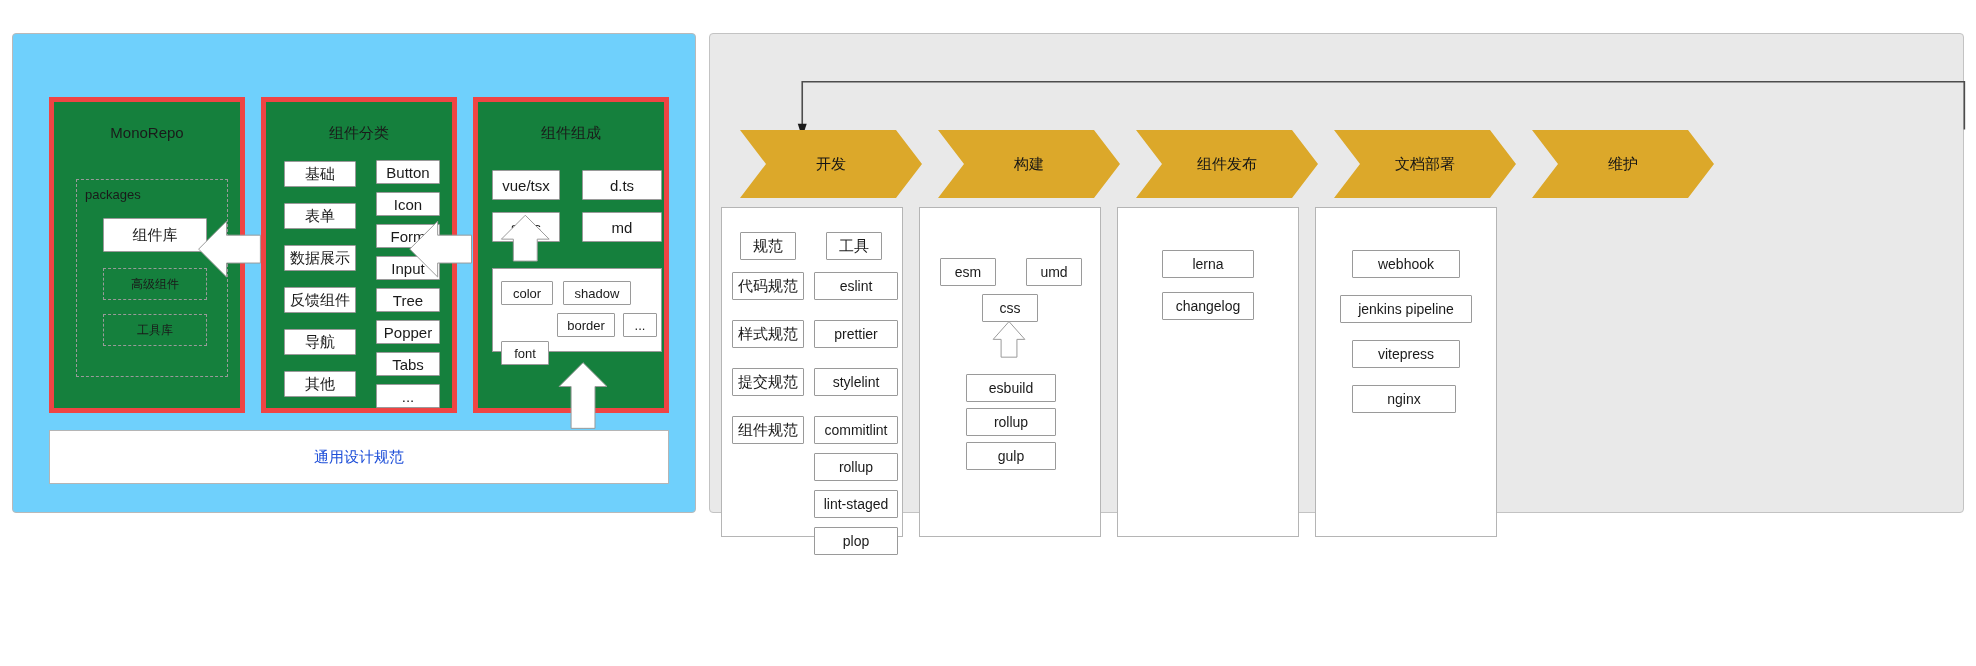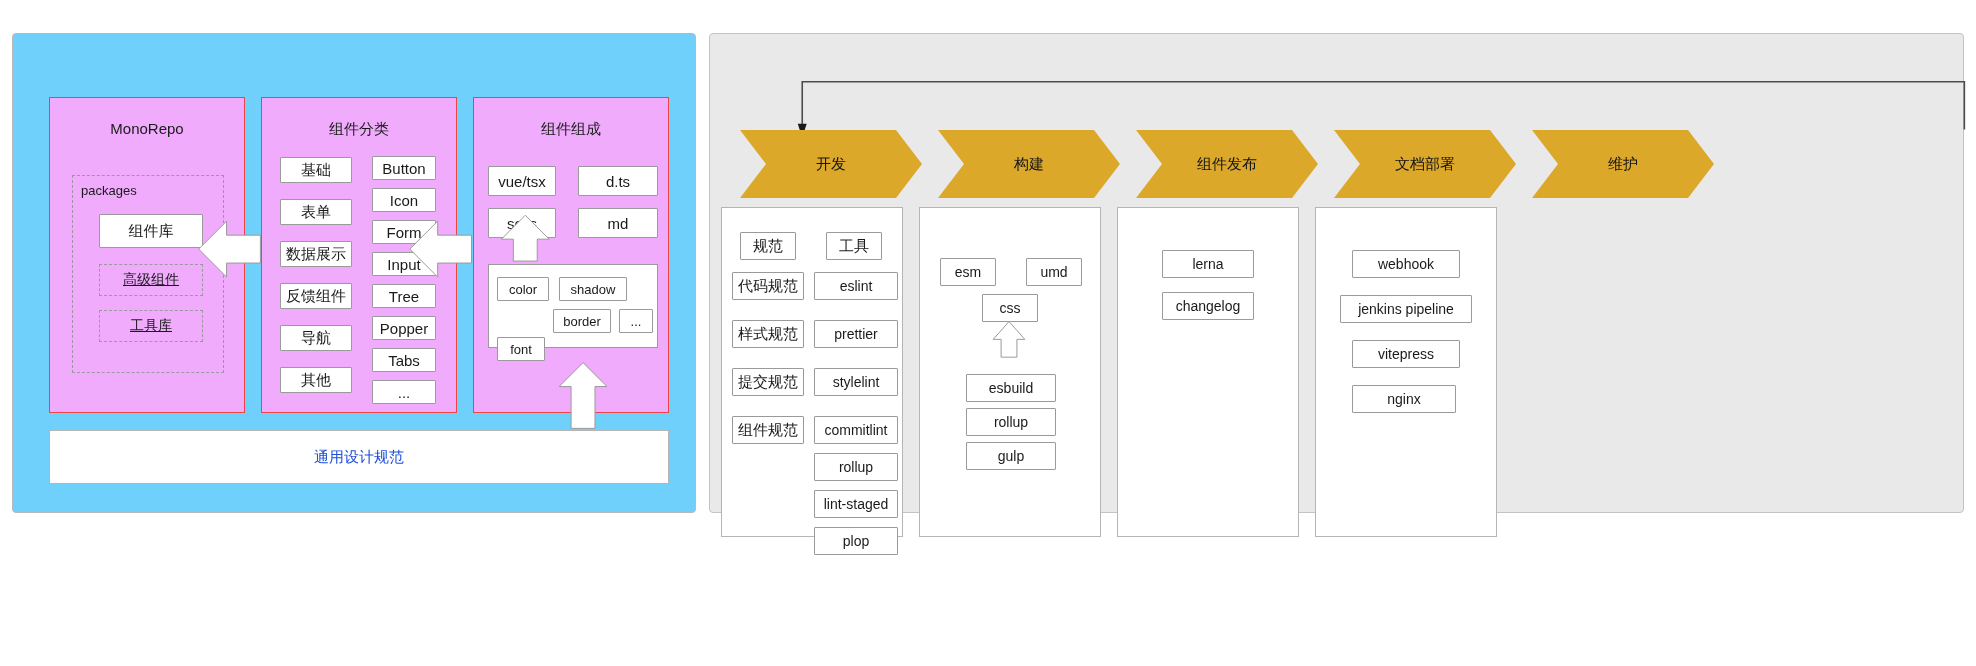--- a/index.html
+++ b/index.html
@@ -42,22 +42,22 @@
     top: 33px;
     width: 684px;
     height: 480px;
     background: #6fd0fc;
     border: 1px solid #b9b9b9;
     border-radius: 4px;
     box-sizing: border-box;
   }
   .white-col {
     position: absolute;
-    background: #f0abfc;
-    border: 1px solid #ef4444;
+    background: #15803d;
+    border: 5px solid #ef4444;
     box-sizing: border-box;
   }
   .col-title {
     position: absolute;
     left: 0;
     right: 0;
     text-align: center;
     font-size: 15px;
     color: #1a1a1a;
   }
@@ -80,23 +80,22 @@
   }
   #comp-lib-chip {
     position: absolute;
     left: 26px; top: 38px; width: 104px; height: 34px;
   }
   .dashed-chip {
     position: absolute;
     border: 1px dashed #9a9a9a;
     background: transparent;
     display: flex; align-items: center; justify-content: center;
-    font-size: 14px; color: #1a1a1a;
-    box-sizing: border-box;
-    text-decoration: underline;
+    font-size: 12px; color: #1a1a1a;
+    box-sizing: border-box;
   }
   #adv-comp-chip { left: 26px; top: 88px; width: 104px; height: 32px; }
   #util-lib-chip { left: 26px; top: 134px; width: 104px; height: 32px; }
 
   .cat-left-chip {
     position: absolute;
     left: 18px;
     width: 72px;
     height: 26px;
   }

